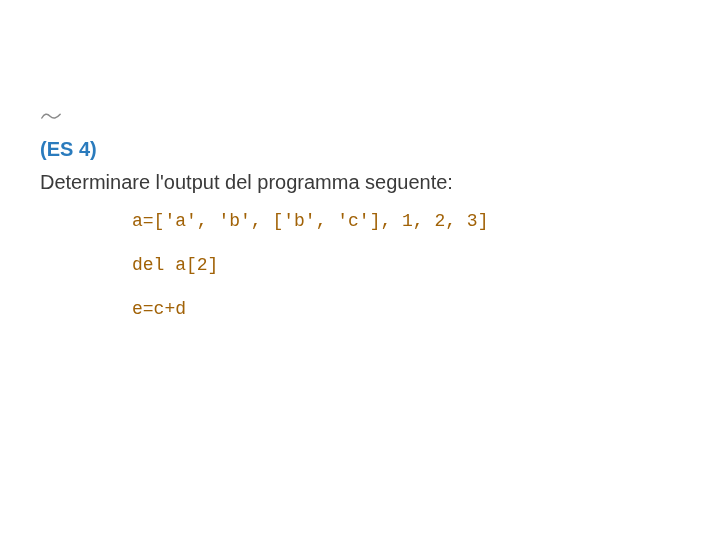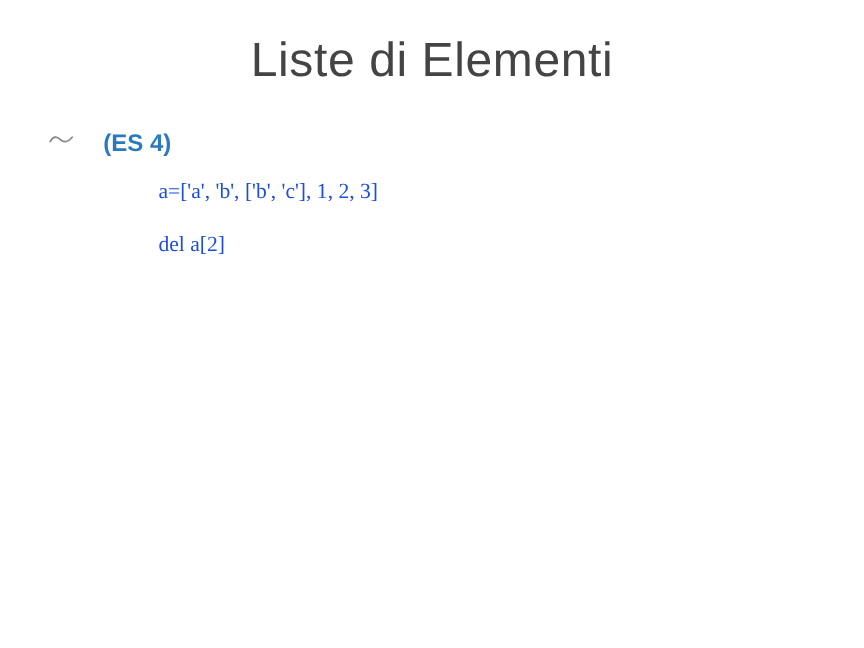--- a/index.html
+++ b/index.html
@@ -31,24 +31,25 @@
   }
   .body {
     position: absolute;
     top: 108px;
     left: 40px;
     right: 40px;
   }
   .line {
     display: flex;
     align-items: baseline;
-    gap: 24px;
+    gap: 10px;
     font-size: 20px;
     color: #3a3a3a;
     margin-bottom: 18px;
+    flex-direction: column;
   }
   .bullet-icon {
     flex: 0 0 auto;
     width: 22px;
     height: 20px;
     display: inline-flex;
     align-items: center;
     justify-content: center;
     color: #8a8a8a;
     font-size: 20px;
@@ -56,44 +57,45 @@
   }
   .es-label {
     color: #2a7bbd;
     font-weight: 700;
   }
   .code-block {
     margin-left: 92px;
     margin-top: 8px;
   }
   .code-line {
-    font-family: Liberation Serif, serif;
+    font-family: Liberation Mono, monospace;
     font-size: 18px;
-    color: #1d4ed8;
+    color: #a16207;
     line-height: 1.1;
     margin-bottom: 24px;
     white-space: pre;
   }
 </style>
 </head>
 <body>
 
 <div class="slide">
 
-  <div class="title">Liste di Elementi</div>
 
   <div class="body">
     <div class="line">
       <span class="bullet-icon">
         <svg viewBox="0 0 24 16" width="22" height="16">
           <path d="M2 8 Q 6 1, 11 6 T 22 4" stroke="#8a8a8a" stroke-width="1.6" fill="none" stroke-linecap="round"></path>
         </svg>
       </span>
       <span class="es-label">(ES 4)</span>
+      <span>Determinare l'output del programma seguente:</span>
     </div>
 
     <div class="code-block">
       <div class="code-line">a=['a', 'b', ['b', 'c'], 1, 2, 3]</div>
       <div class="code-line">del a[2]</div>
+      <div class="code-line">e=c+d</div>
     </div>
   </div>
 
 </div>
 
 </body></html>

